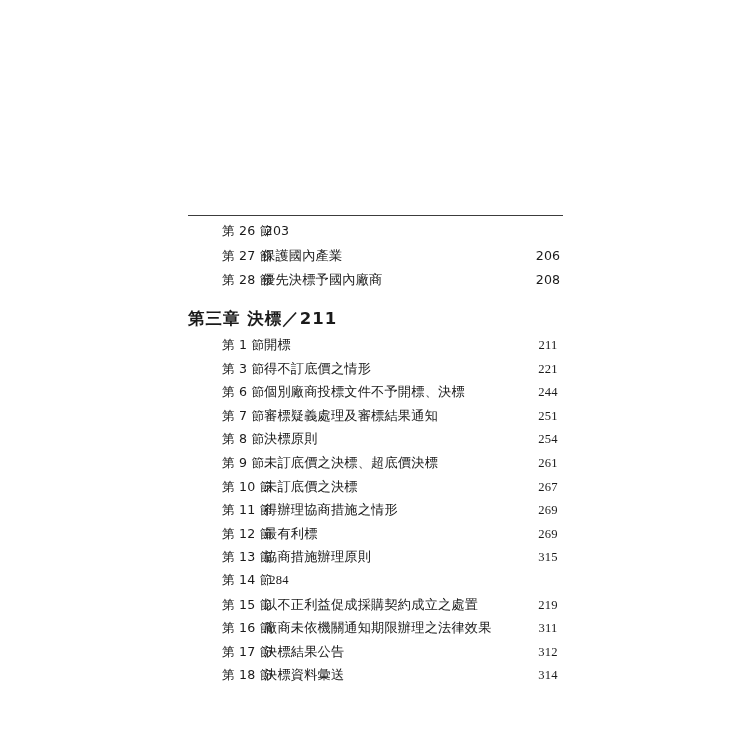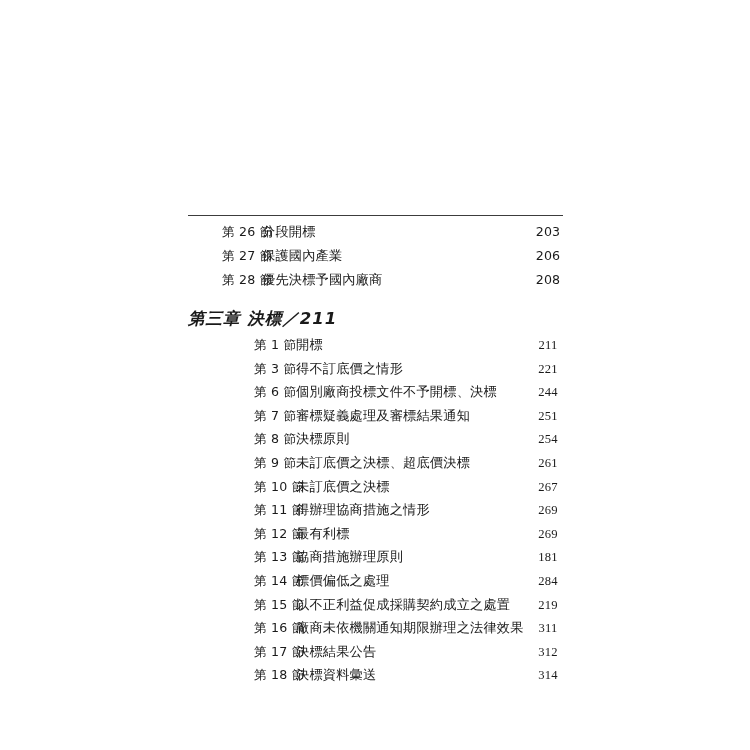--- a/index.html
+++ b/index.html
@@ -65,51 +65,48 @@
     width: 341px;
   }
   .group-a .entry .page-no {
     width: 30px;
   }
   .chapter {
     margin: 13px 0 6px 0;
     font-size: 16.5px;
     font-weight: bold;
     letter-spacing: 1px;
-    font-style: italic;
   }
   .group-b {
     padding-left: 34px;
     width: 341px;
   }
   .group-b .entry {
     height: 23.6px;
   }
   .group-b .entry .num {
     width: 42px;
     flex: 0 0 42px;
-    margin-left: 32px;
   }
   .group-b .entry .page-no {
     width: 30px;
     font-family: Liberation Serif, serif;
   }
 </style>
 </head>
 <body>
 
 <div class="page">
   <div class="toc">
 
     <div class="rule"></div>
 
     <div class="group-a">
       <div class="entry">
         <span class="num">第 26 節</span>
-        <span class="title">分段開標</span>
         <span class="page-no">203</span>
       </div>
       <div class="entry">
         <span class="num">第 27 節</span>
         <span class="title">保護國內產業</span>
         <span class="page-no">206</span>
       </div>
       <div class="entry">
         <span class="num">第 28 節</span>
         <span class="title">優先決標予國內廠商</span>
@@ -161,25 +158,24 @@
         <span class="page-no">269</span>
       </div>
       <div class="entry">
         <span class="num">第 12 節</span>
         <span class="title">最有利標</span>
         <span class="page-no">269</span>
       </div>
       <div class="entry">
         <span class="num">第 13 節</span>
         <span class="title">協商措施辦理原則</span>
-        <span class="page-no">181</span>
+        <span class="page-no">315</span>
       </div>
       <div class="entry">
         <span class="num">第 14 節</span>
-        <span class="title">標價偏低之處理</span>
         <span class="page-no">284</span>
       </div>
       <div class="entry">
         <span class="num">第 15 節</span>
         <span class="title">以不正利益促成採購契約成立之處置</span>
         <span class="page-no">219</span>
       </div>
       <div class="entry">
         <span class="num">第 16 節</span>
         <span class="title">廠商未依機關通知期限辦理之法律效果</span>

